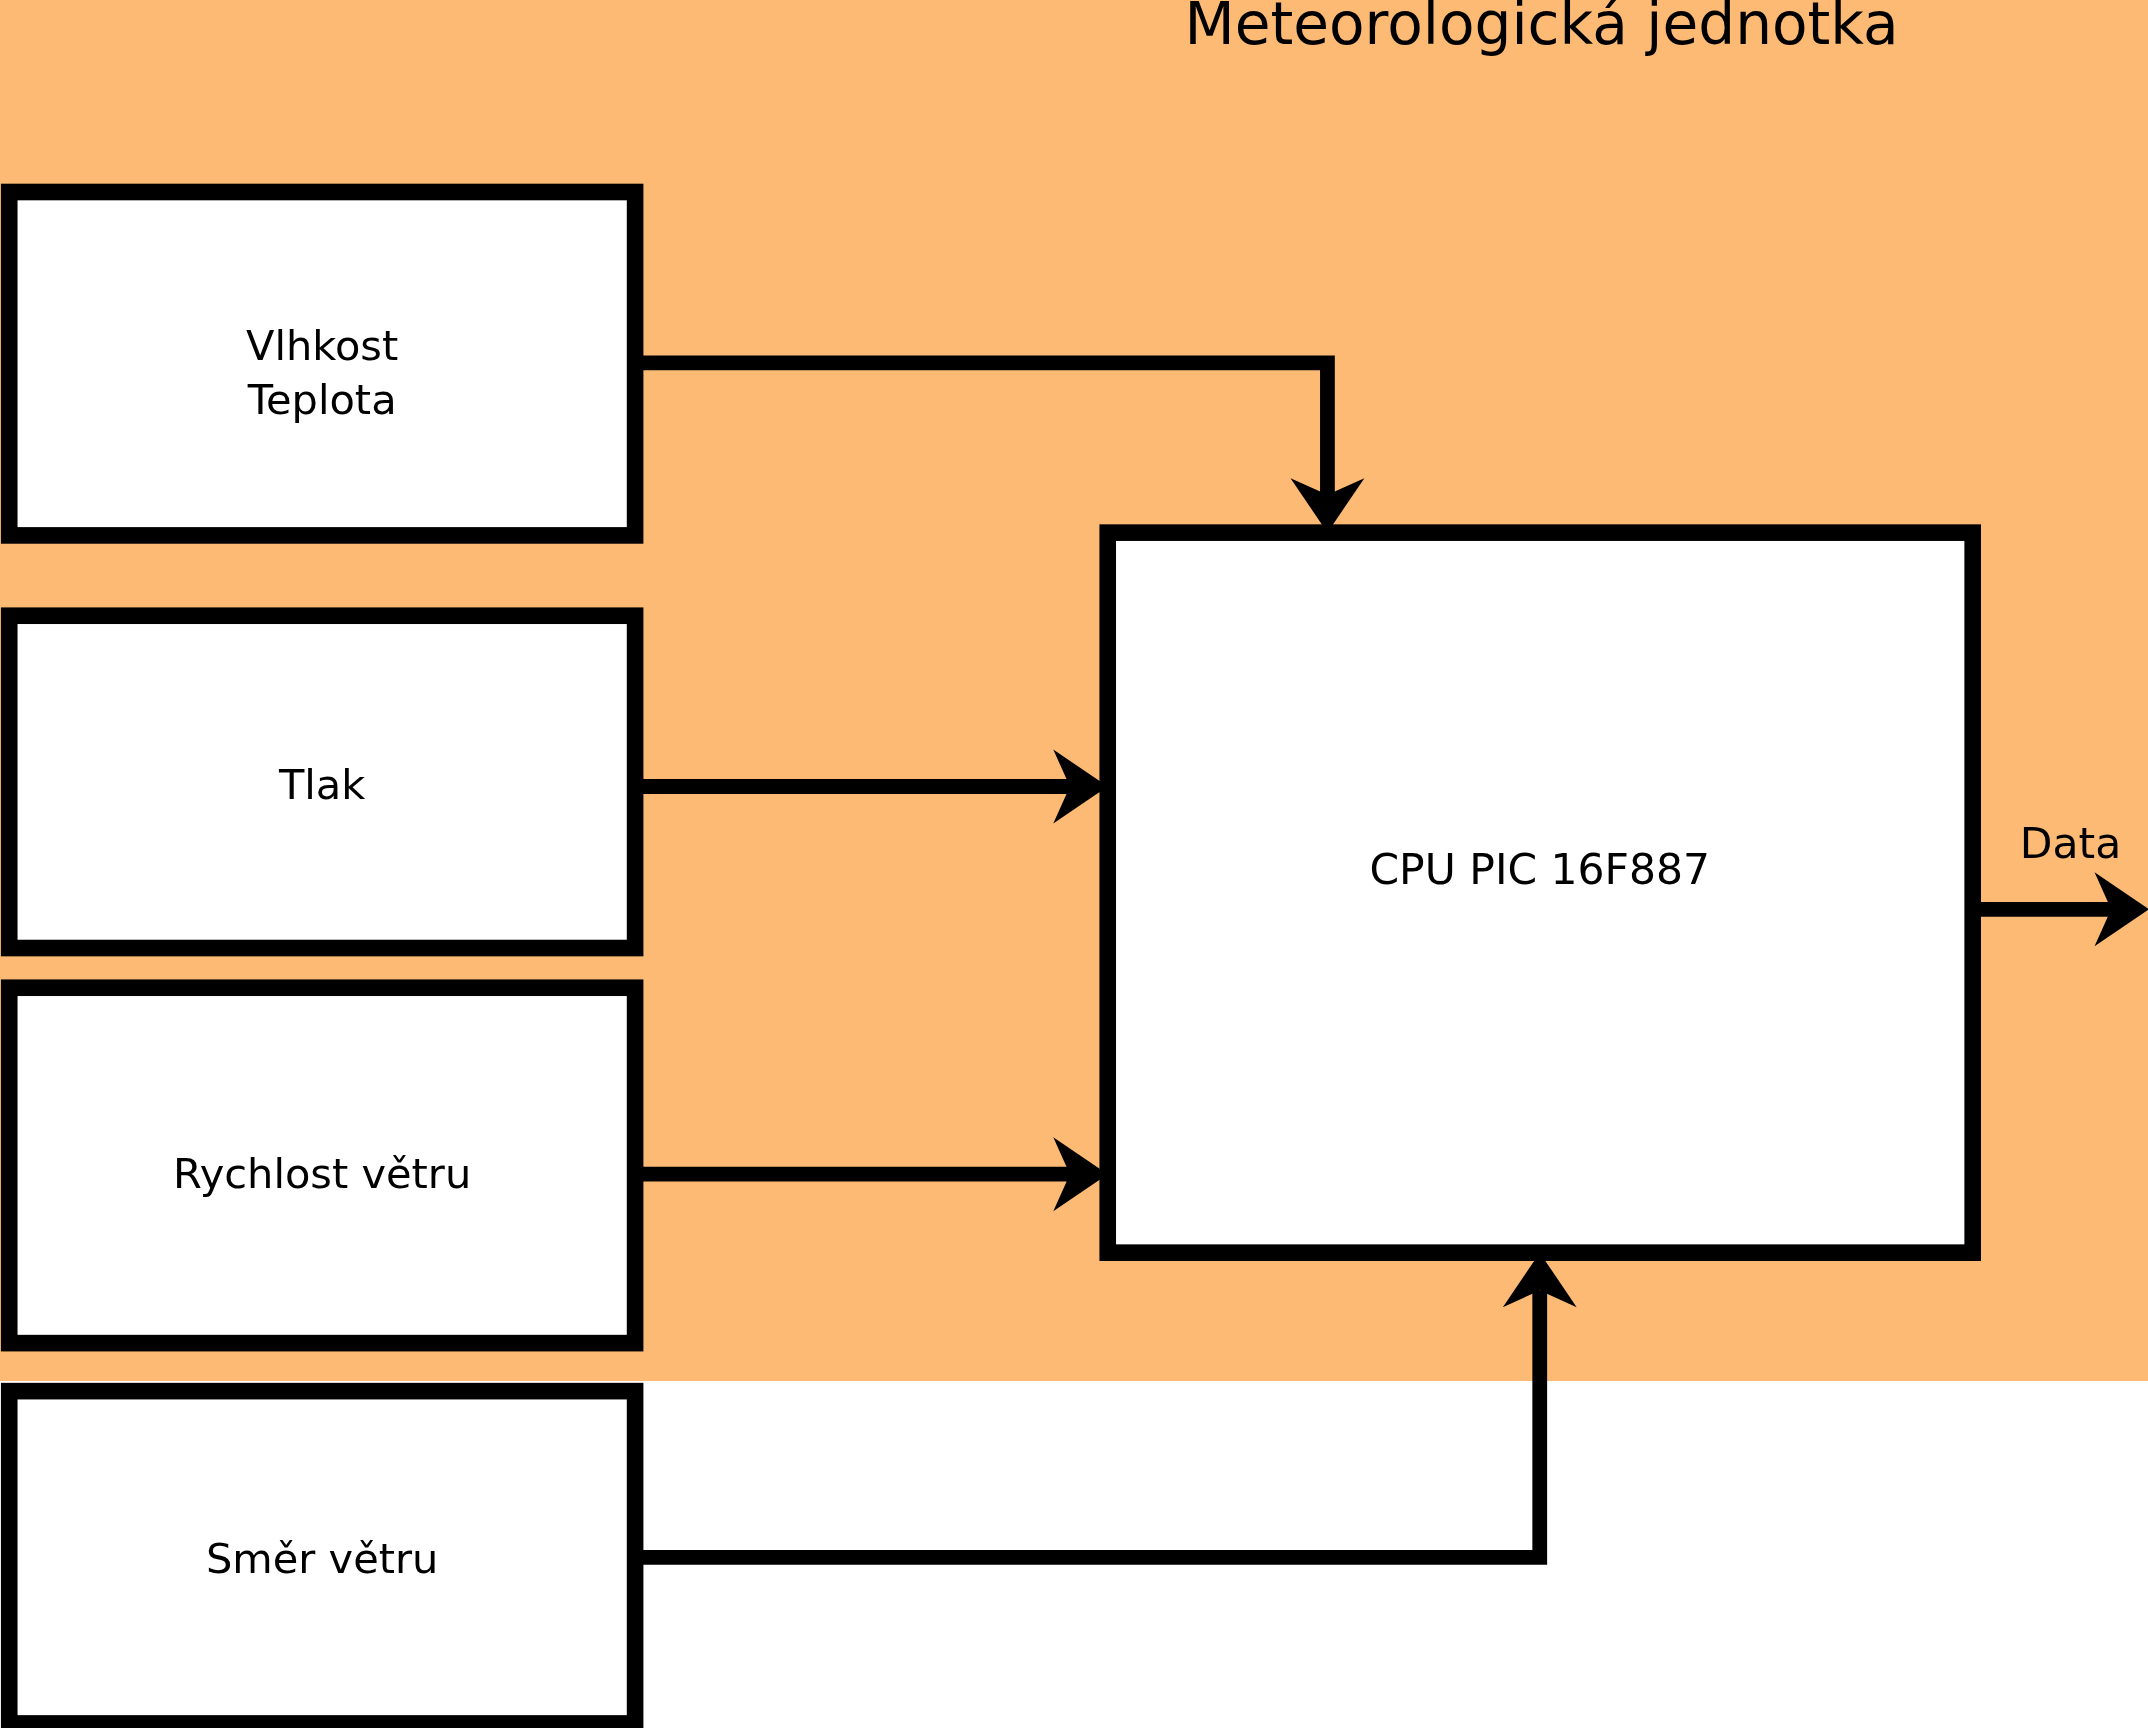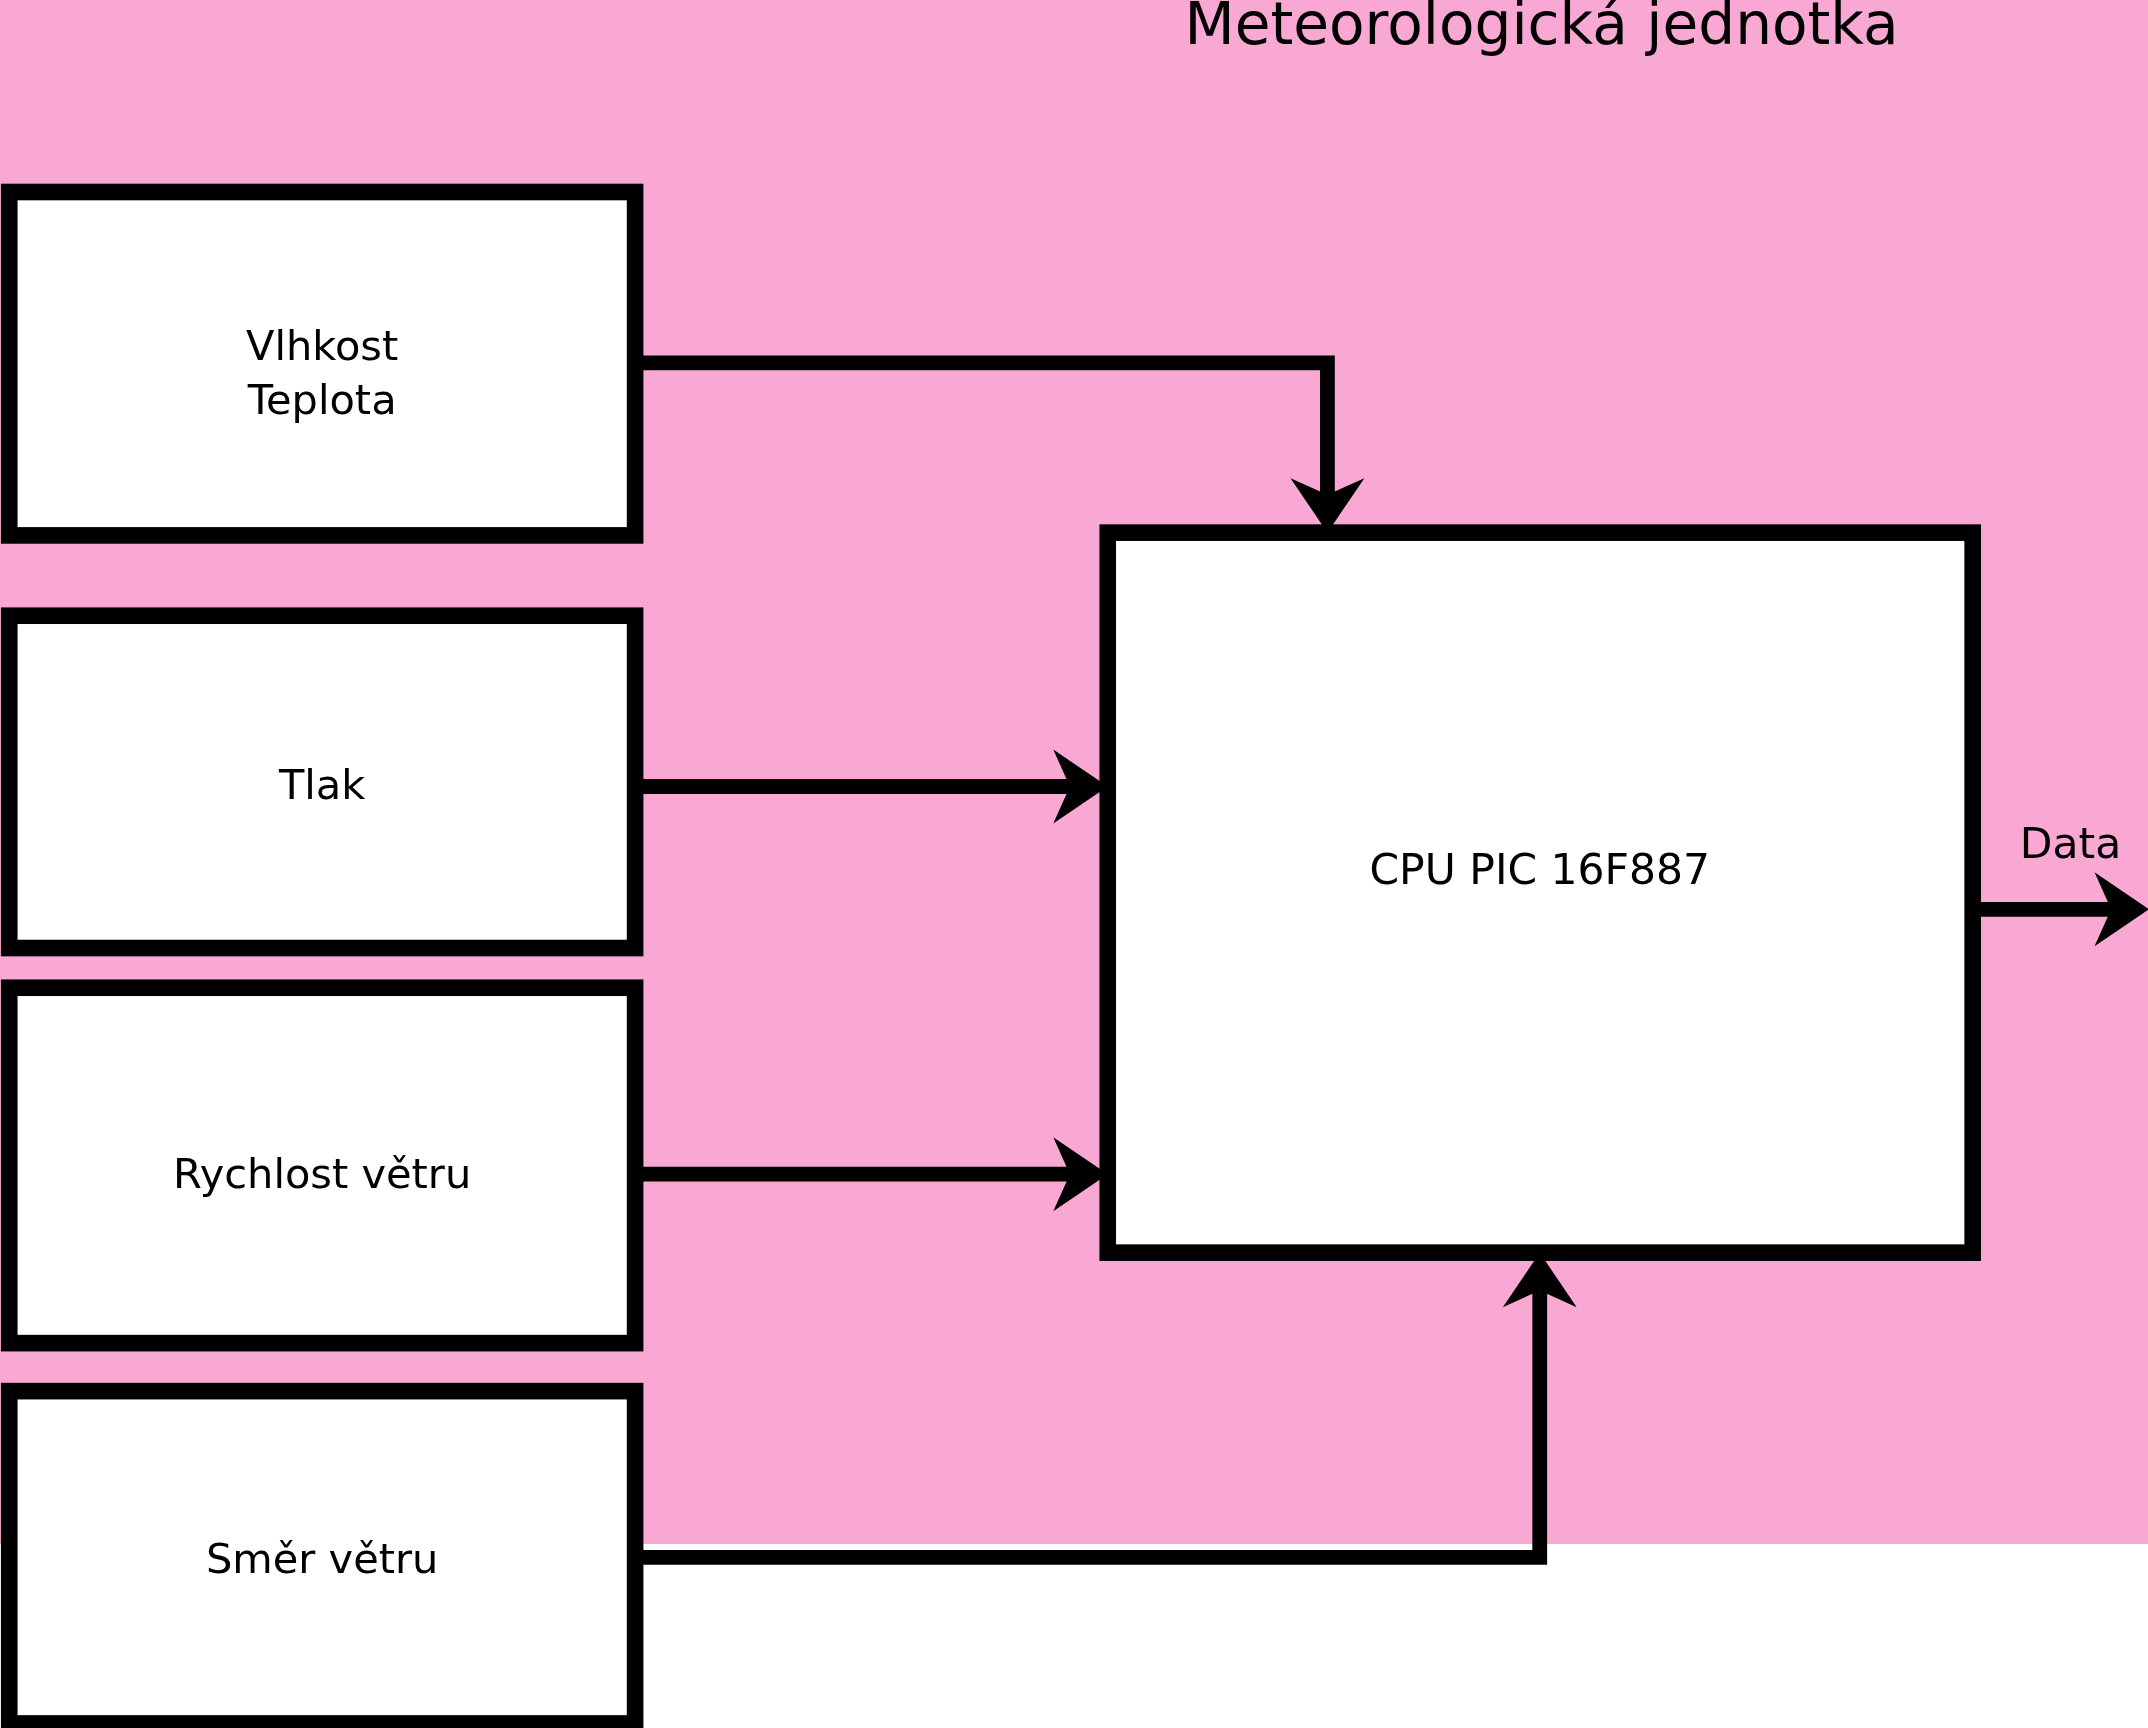--- a/index.html
+++ b/index.html
@@ -9,22 +9,22 @@
   }
   body {
     width: 2149px;
     height: 1729px;
     overflow: hidden;
     font-family: "DejaVu Sans", sans-serif;
   }
   #diagram-root {
     position: relative;
     width: 2149px;
-    height: 1544px;
-    background: #f9a8d4;
+    height: 1381px;
+    background: #fdba74;
   }
   #diagram-svg {
     position: absolute;
     top: 0;
     left: 0;
     width: 2149px;
     height: 1729px;
     display: block;
   }
   .block-rect {

